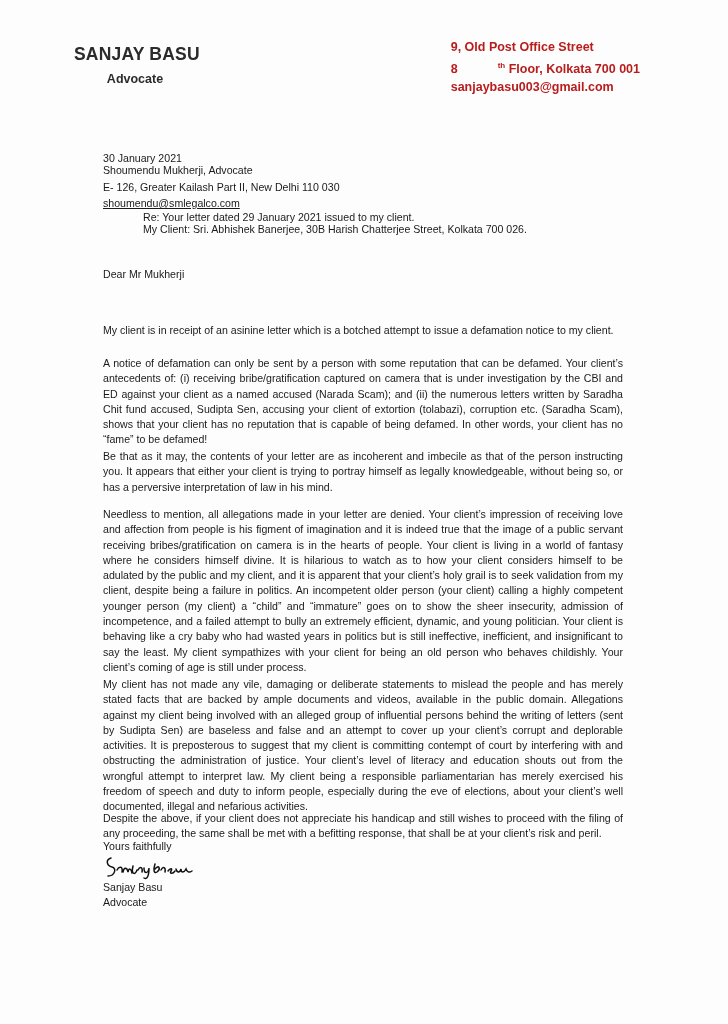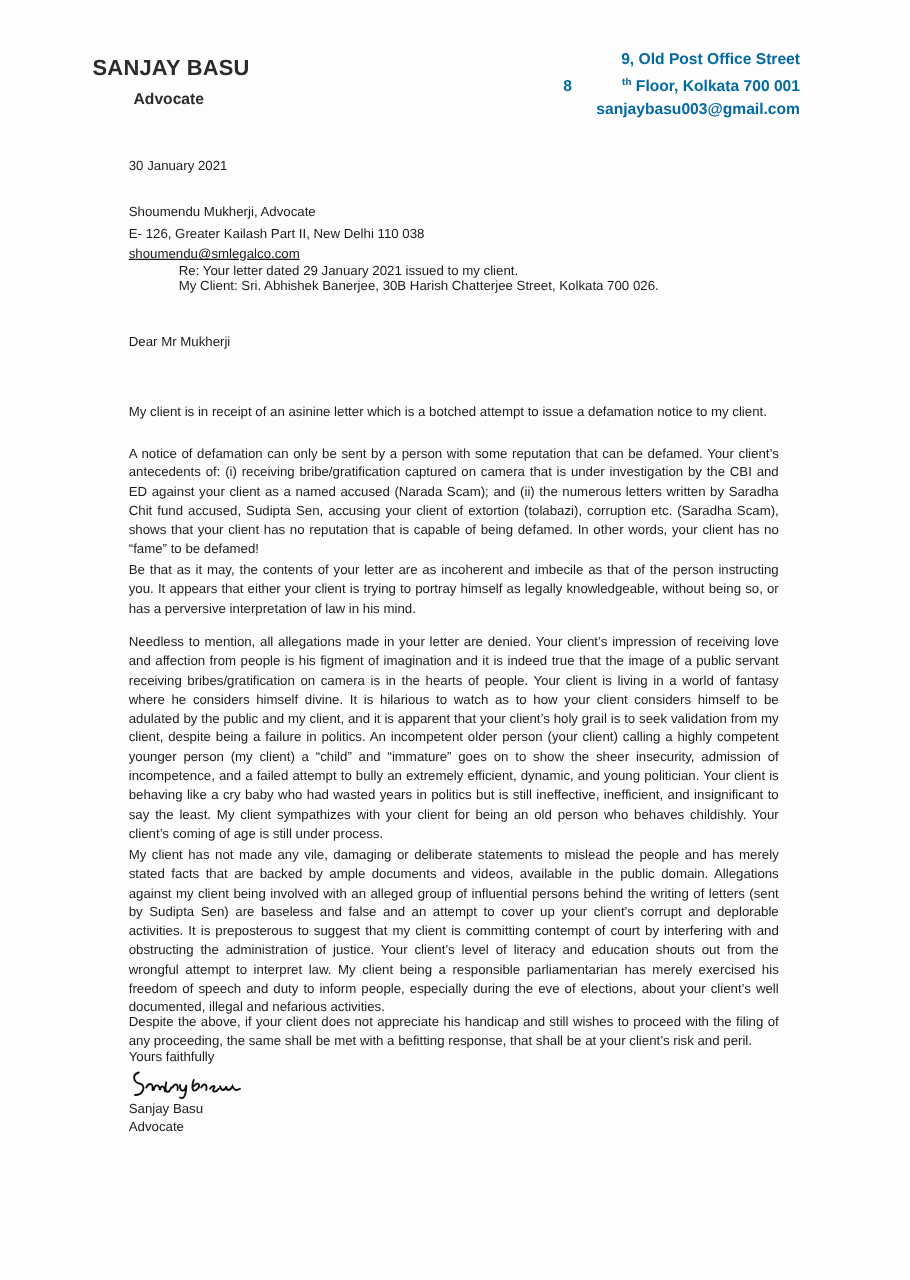--- a/index.html
+++ b/index.html
@@ -4,24 +4,24 @@
 <style>
   html, body { margin: 0; padding: 0; }
   body {
     width: 728px; height: 1024px; background: #ffffff; position: relative; overflow: hidden;
     font-family: "Liberation Sans", sans-serif; color: #1a1a1a;
   }
   .page { position: absolute; inset: 0; background: #fdfdfd; }
   .letterhead-left { position: absolute; left: 74px; top: 44px; text-align: center; width: 122px; }
   .name { font-weight: bold; font-size: 17.5px; letter-spacing: 0.2px; color: #2b2b2b; white-space: nowrap; }
   .title { font-weight: bold; font-size: 12.5px; margin-top: 7px; color: #2b2b2b; }
-  .letterhead-right { position: absolute; right: 88px; top: 38px; text-align: right; font-weight: bold; font-size: 12.5px; line-height: 18.5px; color: #0369a1; }
+  .letterhead-right { position: absolute; right: 88px; top: 38px; font-weight: bold; font-size: 12.5px; line-height: 18.5px; color: #b91c1c; }
   .letterhead-right sup { font-size: 8px; padding-left: 40px; }
   .body-text { position: absolute; left: 103px; width: 520px; font-size: 10.6px; line-height: 15.3px; }
-  .date { top: 126px; }
+  .date { top: 151px; }
   .addressee { top: 162px; line-height: 16.5px; }
   .email-link { text-decoration: underline; }
   .re { left: 143px; top: 210px; width: 500px; }
   .client-line { left: 143px; top: 222px; width: 500px; }
   .salutation { top: 267px; }
   .para { text-align: justify; margin-top: 35px; }
   .p1 { top: 288px; }
   .p2 { top: 321px; }
   .p3 { top: 414px; }
   .p4 { top: 472px; }
@@ -44,21 +44,21 @@
   <div class="letterhead-right">
     <div>9, Old Post Office Street</div>
     <div><span>8</span><sup>th</sup><span> Floor, Kolkata 700 001</span></div>
     <div>sanjaybasu003@gmail.com</div>
   </div>
 
   <div class="body-text date">30 January 2021</div>
 
   <div class="body-text addressee">
     <div>Shoumendu Mukherji, Advocate</div>
-    <div>E- 126, Greater Kailash Part II, New Delhi 110 038</div>
+    <div>E- 126, Greater Kailash Part II, New Delhi 110 030</div>
     <div class="email-link">shoumendu@smlegalco.com</div>
   </div>
 
   <div class="body-text re">Re: Your letter dated 29 January 2021 issued to my client.</div>
   <div class="body-text client-line">My Client: Sri. Abhishek Banerjee, 30B Harish Chatterjee Street, Kolkata 700 026.</div>
 
   <div class="body-text salutation">Dear Mr Mukherji</div>
 
   <div class="body-text para p1">My client is in receipt of an asinine letter which is a botched attempt to issue a defamation notice to my client.</div>
   <div class="body-text para p2">A notice of defamation can only be sent by a person with some reputation that can be defamed. Your client’s antecedents of: (i) receiving bribe/gratification captured on camera that is under investigation by the CBI and ED against your client as a named accused (Narada Scam); and (ii) the numerous letters written by Saradha Chit fund accused, Sudipta Sen, accusing your client of extortion (tolabazi), corruption etc. (Saradha Scam), shows that your client has no reputation that is capable of being defamed. In other words, your client has no “fame” to be defamed!</div>

